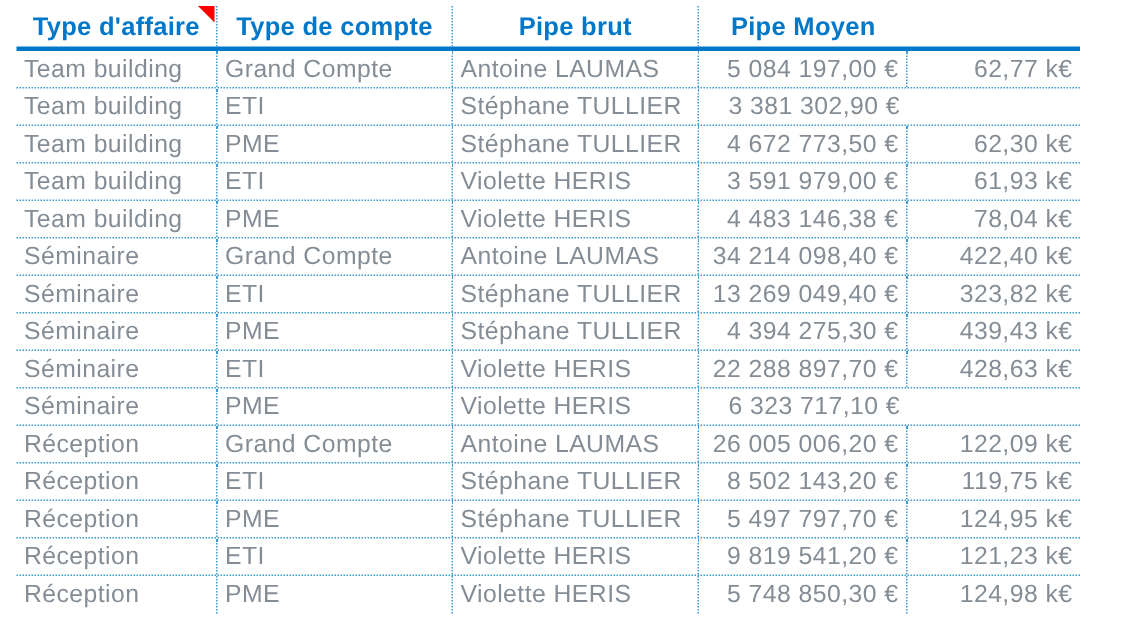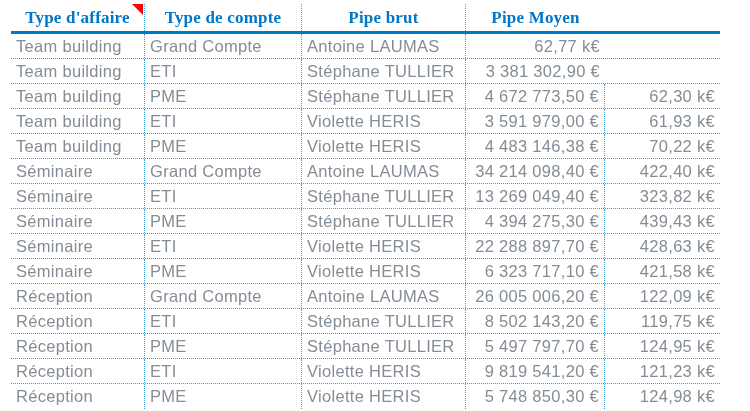--- a/index.html
+++ b/index.html
@@ -39,21 +39,20 @@
     font-weight: bold;
     font-size: 17px;
     letter-spacing: 0.2px;
     text-align: center;
     position: relative;
     height: 100%;
     display: flex;
     align-items: center;
     justify-content: center;
     box-sizing: border-box;
-    font-family: Liberation Serif, serif;
   }
   .th:not(:last-child), .td:not(:last-child) {
     border-right: 1px dotted var(--grid);
   }
   .tbody .tr {
     height: 25px;
     border-bottom: 1px dotted var(--grid);
   }
   .tbody .tr:last-child {
     border-bottom: none;
@@ -101,20 +100,21 @@
     <div class="th">
       <span>Pipe Moyen</span>
     </div>
   </div>
 
   <div class="tbody" id="tbody">
   <div class="tr">
     <div class="td align-left">Team building</div>
     <div class="td align-left">Grand Compte</div>
     <div class="td align-left">Antoine LAUMAS</div>
+    <div class="td align-right">5 084 197,00 €</div>
     <div class="td align-right">62,77 k€</div>
   </div>
 
   <div class="tr">
     <div class="td align-left">Team building</div>
     <div class="td align-left">ETI</div>
     <div class="td align-left">Stéphane TULLIER</div>
     <div class="td align-right">3 381 302,90 €</div>
   </div>
 
@@ -132,21 +132,21 @@
     <div class="td align-left">Violette HERIS</div>
     <div class="td align-right">3 591 979,00 €</div>
     <div class="td align-right">61,93 k€</div>
   </div>
 
   <div class="tr">
     <div class="td align-left">Team building</div>
     <div class="td align-left">PME</div>
     <div class="td align-left">Violette HERIS</div>
     <div class="td align-right">4 483 146,38 €</div>
-    <div class="td align-right">70,22 k€</div>
+    <div class="td align-right">78,04 k€</div>
   </div>
 
   <div class="tr">
     <div class="td align-left">Séminaire</div>
     <div class="td align-left">Grand Compte</div>
     <div class="td align-left">Antoine LAUMAS</div>
     <div class="td align-right">34 214 098,40 €</div>
     <div class="td align-right">422,40 k€</div>
   </div>
 
@@ -172,21 +172,20 @@
     <div class="td align-left">Violette HERIS</div>
     <div class="td align-right">22 288 897,70 €</div>
     <div class="td align-right">428,63 k€</div>
   </div>
 
   <div class="tr">
     <div class="td align-left">Séminaire</div>
     <div class="td align-left">PME</div>
     <div class="td align-left">Violette HERIS</div>
     <div class="td align-right">6 323 717,10 €</div>
-    <div class="td align-right">421,58 k€</div>
   </div>
 
   <div class="tr">
     <div class="td align-left">Réception</div>
     <div class="td align-left">Grand Compte</div>
     <div class="td align-left">Antoine LAUMAS</div>
     <div class="td align-right">26 005 006,20 €</div>
     <div class="td align-right">122,09 k€</div>
   </div>
 

